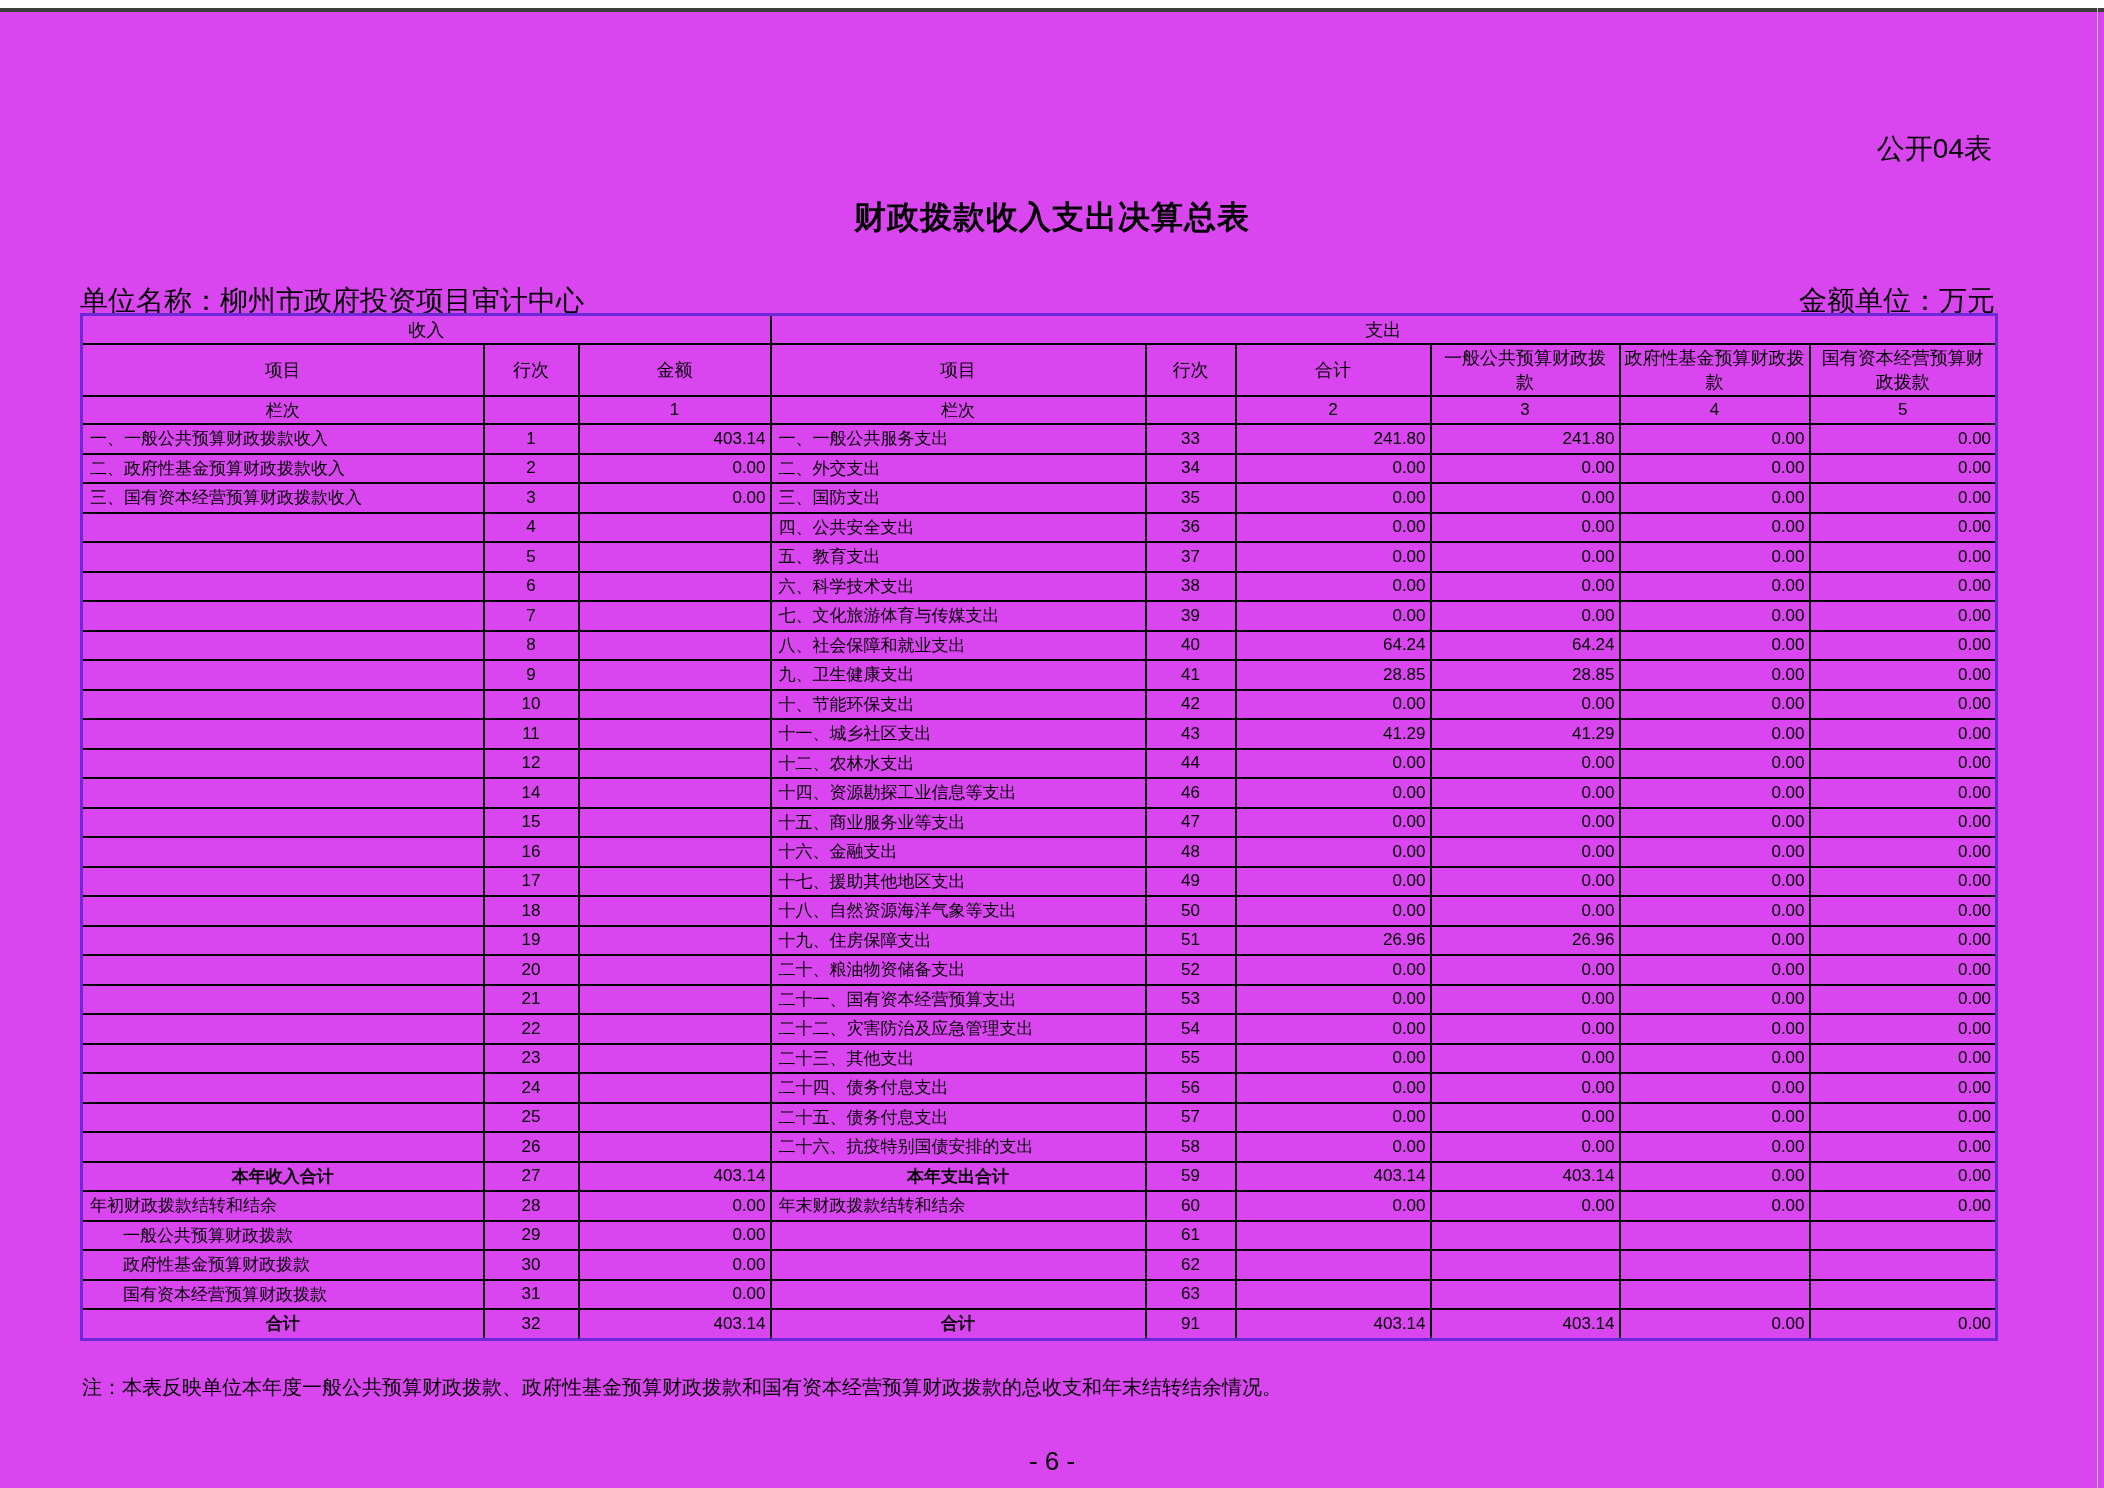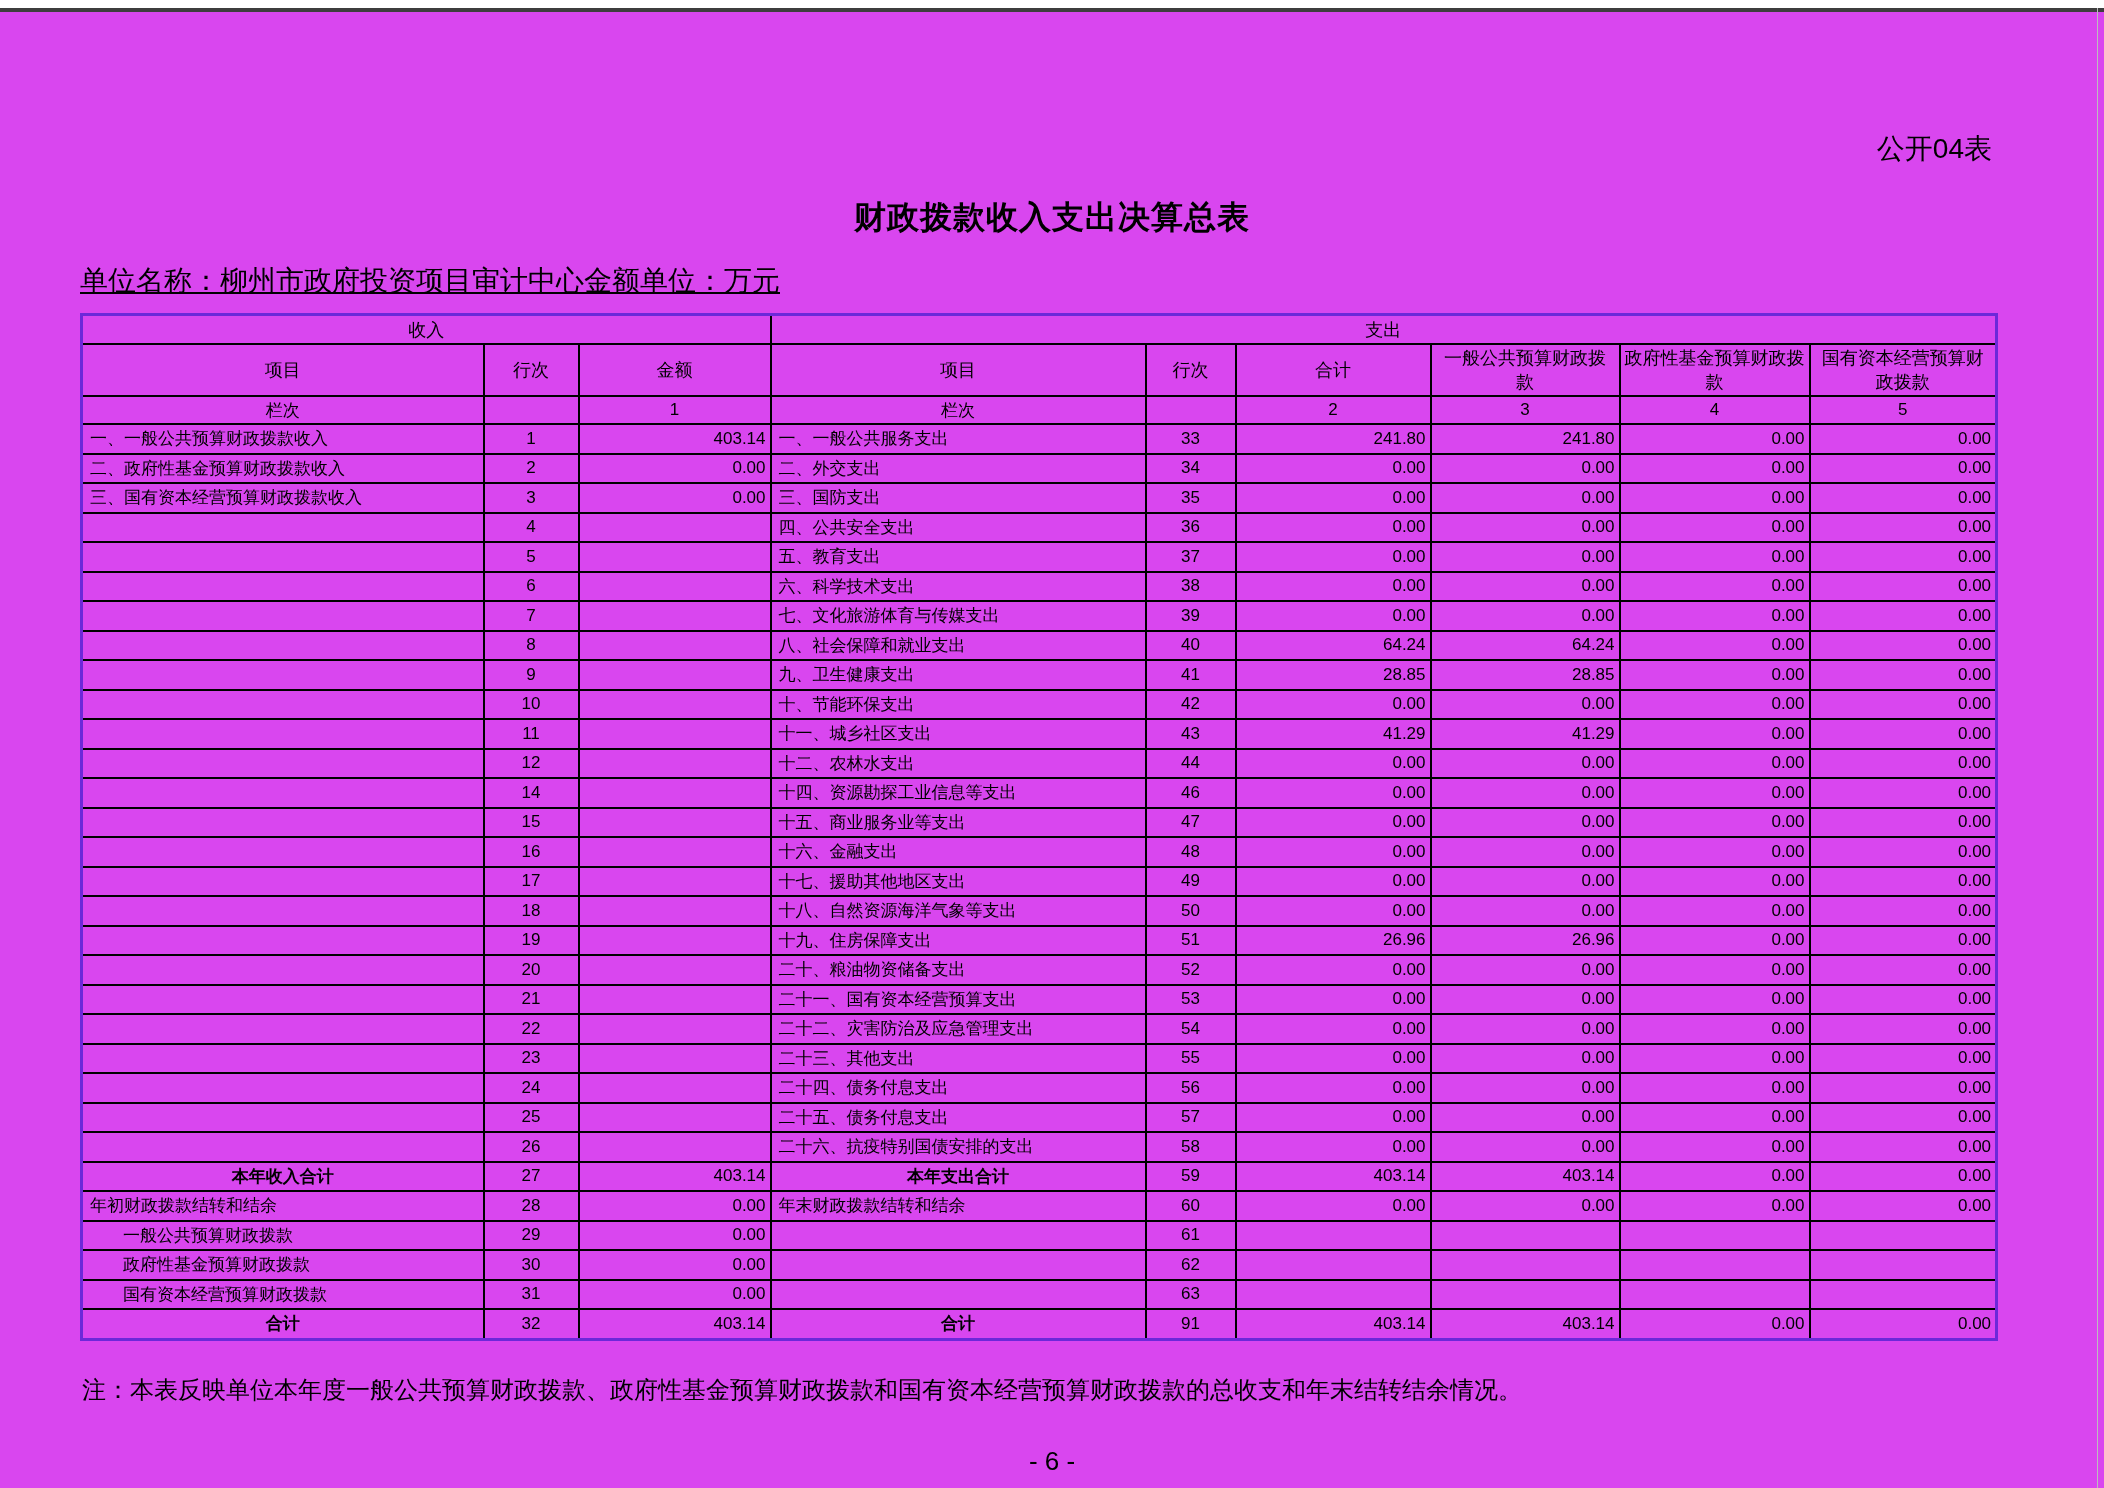--- a/index.html
+++ b/index.html
@@ -3,37 +3,37 @@
 <meta charset="utf-8">
 <style>
   html,body{margin:0;padding:0;background:#fff;}
   .page{position:relative;width:2104px;height:1488px;background:#d946ef;
         font-family:"Liberation Sans",sans-serif;color:#000;overflow:hidden;margin-top:8px;}
   .top-edge{position:absolute;top:0;left:0;width:100%;height:4px;background:#3e3e3e;}
   .right-edge{position:absolute;top:0;right:6px;width:1px;height:100%;background:#bcbcbc;}
   .form-code{position:absolute;top:122px;right:112px;font-size:28px;}
   .doc-title{position:absolute;top:188px;left:0;width:100%;text-align:center;
              font-size:32px;font-weight:bold;letter-spacing:1px;}
-  .unit-row{position:absolute;top:254px;left:80px;width:1915px;display:flex;
-            font-size:28px;text-decoration:underline;}
+  .unit-row{position:absolute;top:274px;left:80px;width:1915px;display:flex;
+            justify-content:space-between;font-size:28px;}
   .table-wrap{position:absolute;top:305px;left:80px;}
   table{border-collapse:collapse;table-layout:fixed;width:1915px;}
   td,th{border:2px solid #000;padding:0;font-size:17px;font-weight:normal;
         overflow:hidden;white-space:nowrap;vertical-align:middle;}
   table{border:3px solid #6d28d9;}
   .r-group th{height:27px;font-size:18px;text-align:center;}
   .r-cols th{height:50px;font-size:18px;text-align:center;white-space:normal;line-height:1.35;padding:0 4px;}
   .r-lanci td{height:26px;text-align:center;}
   tbody td{height:27.5px;}
   .lbl{text-align:left;padding-left:7px;}
   .lbl.ind{padding-left:40px;}
   .lbl.tot{text-align:center;font-weight:bold;padding-left:0;}
   .ctr{text-align:center;}
   .num{text-align:right;padding-right:4px;}
-  .note{position:absolute;top:1366px;left:82px;font-size:24px;}
+  .note{position:absolute;top:1366px;left:82px;font-size:20px;}
   .page-num{position:absolute;top:1438px;left:0;width:100%;text-align:center;font-size:26px;}
 </style>
 </head>
 <body>
 
 <div class="page">
   <div class="top-edge"></div>
   <div class="right-edge"></div>
 
   <div class="form-code">公开04表</div>

